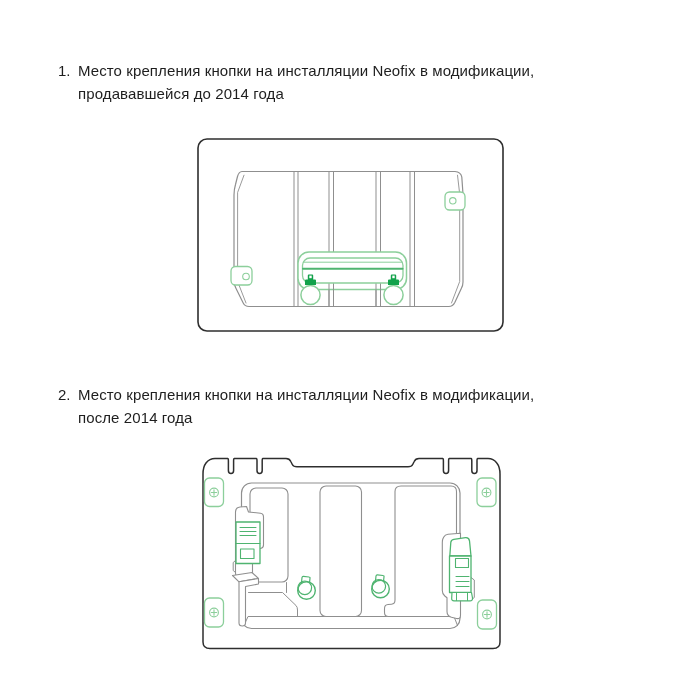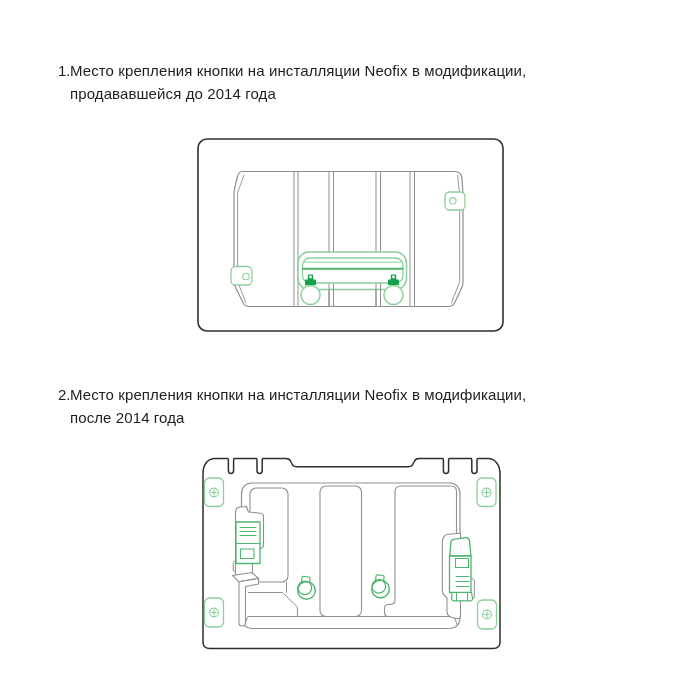--- a/index.html
+++ b/index.html
@@ -10,21 +10,21 @@
     color: var(--color-text, #1e1e1e);
     position: relative;
     overflow: hidden;
   }
   .list-item { position: absolute; }
   .item-number {
     position: absolute; left: 58px; top: 0;
     font-size: 15px; line-height: 22.5px;
   }
   .item-caption {
-    position: absolute; left: 70px; top: 0; width: 545px;
+    position: absolute; left: 78px; top: 0; width: 545px;
     font-size: 15px; line-height: 22.5px;
     white-space: pre-line; letter-spacing: 0.1px;
   }
   #item-1 { top: 60px; left: 0; }
   #item-2 { top: 384px; left: 0; }
   .figure { position: absolute; }
   #figure-pre-2014 { left: 190px; top: 132px; }
   #figure-post-2014 { left: 190px; top: 445px; }
 
   

